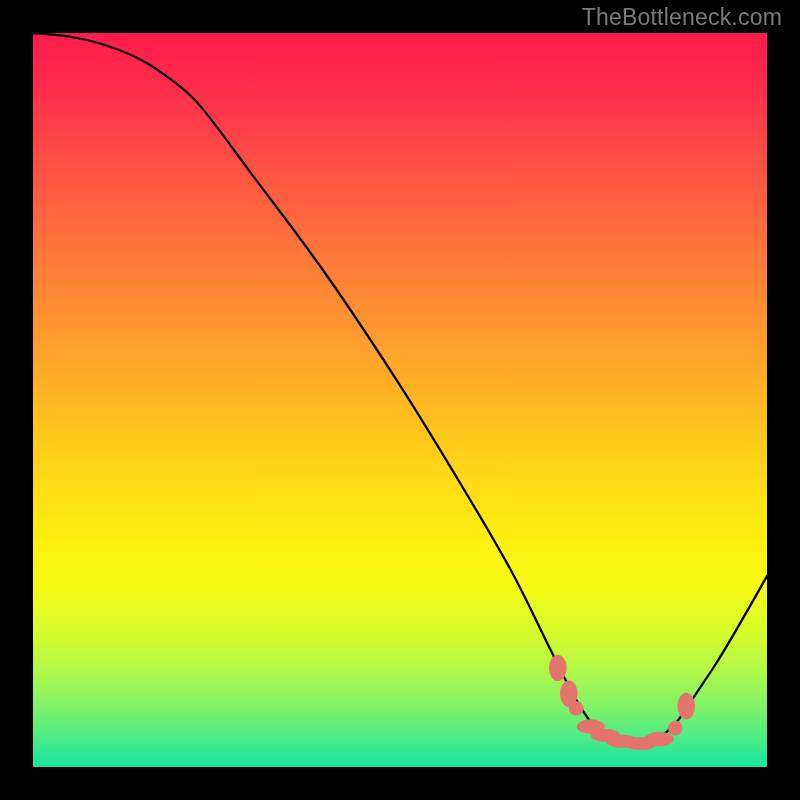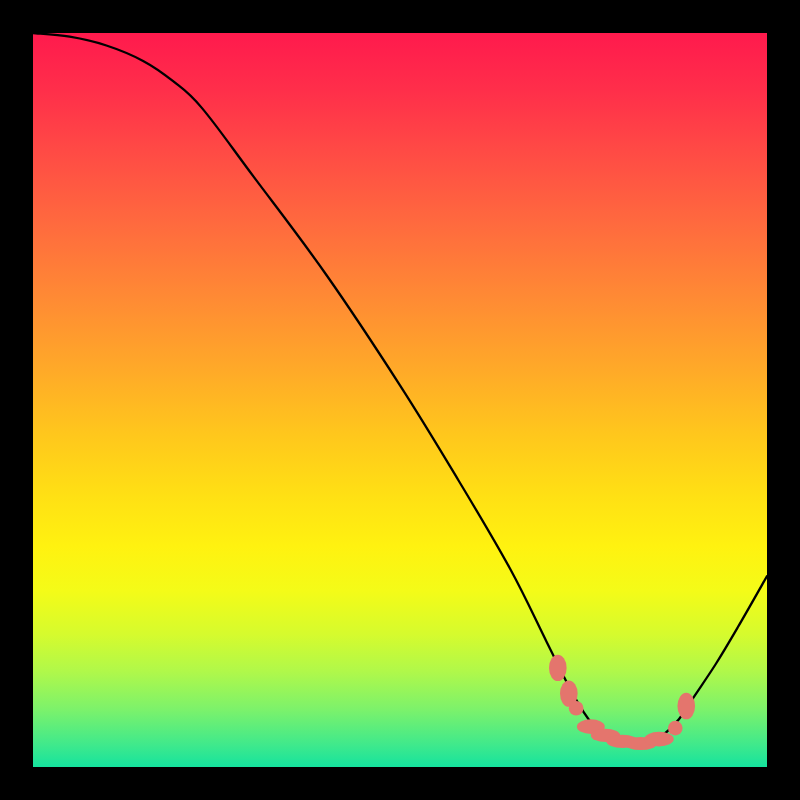--- a/index.html
+++ b/index.html
@@ -60,20 +60,21 @@
     top: 0;
     width: 734px;
     height: 734px;
     overflow: visible;
   }
 </style>
 </head>
 <body>
 
 <div class="outer">
+  <div class="watermark">TheBottleneck.com</div>
 
   <div class="plot">
     <svg viewBox="0 0 734 734" preserveAspectRatio="none">
       <path id="curve-path" fill="none" stroke="#000" stroke-width="2.3" stroke-linecap="round" stroke-linejoin="round" d="M 0.00 0.00 C 6.61 0.66, 23.49 1.42, 36.70 3.67 C 49.91 5.92, 60.19 8.12, 73.40 12.48 C 86.61 16.84, 98.21 21.55, 110.10 27.89 C 121.99 34.23, 128.89 39.25, 139.46 47.71 C 150.03 56.17, 154.29 57.69, 168.82 74.87 C 183.35 92.04, 197.74 113.01, 220.20 143.13 C 242.66 173.25, 267.18 204.57, 293.60 242.22 C 320.02 279.87, 343.22 315.33, 367.00 352.32 C 390.78 389.31, 405.90 414.71, 425.72 447.74 C 445.54 480.77, 461.25 506.75, 477.10 535.82 C 492.95 564.89, 503.23 588.08, 513.80 609.22 C 524.37 630.36, 529.21 640.71, 535.82 653.26 C 542.43 665.81, 545.88 671.68, 550.50 678.95 C 555.12 686.22, 557.55 689.27, 561.51 693.63 C 565.47 697.99, 567.90 700.40, 572.52 703.17 C 577.14 705.95, 581.92 707.72, 587.20 709.04 C 592.48 710.37, 596.60 710.64, 601.88 710.51 C 607.16 710.38, 611.28 710.03, 616.56 708.31 C 621.84 706.59, 625.96 704.93, 631.24 700.97 C 636.52 697.01, 640.64 692.90, 645.92 686.29 C 651.20 679.68, 653.99 674.18, 660.60 664.27 C 667.21 654.36, 674.69 643.79, 682.62 631.24 C 690.55 618.69, 695.39 610.39, 704.64 594.54 C 713.89 578.69, 728.72 552.41, 734.00 543.16"></path>
       <g id="markers-group">
           <ellipse cx="524.81" cy="634.91" rx="8.81" ry="13.21" fill="#e4756d"></ellipse>
           <ellipse cx="535.82" cy="660.60" rx="8.81" ry="13.21" fill="#e4756d"></ellipse>
           <circle cx="543.16" cy="675.28" r="7.34" fill="#e4756d"></circle>
           <ellipse cx="557.84" cy="693.63" rx="13.95" ry="7.34" fill="#e4756d"></ellipse>
           <ellipse cx="572.52" cy="702.44" rx="14.68" ry="6.61" fill="#e4756d"></ellipse>

